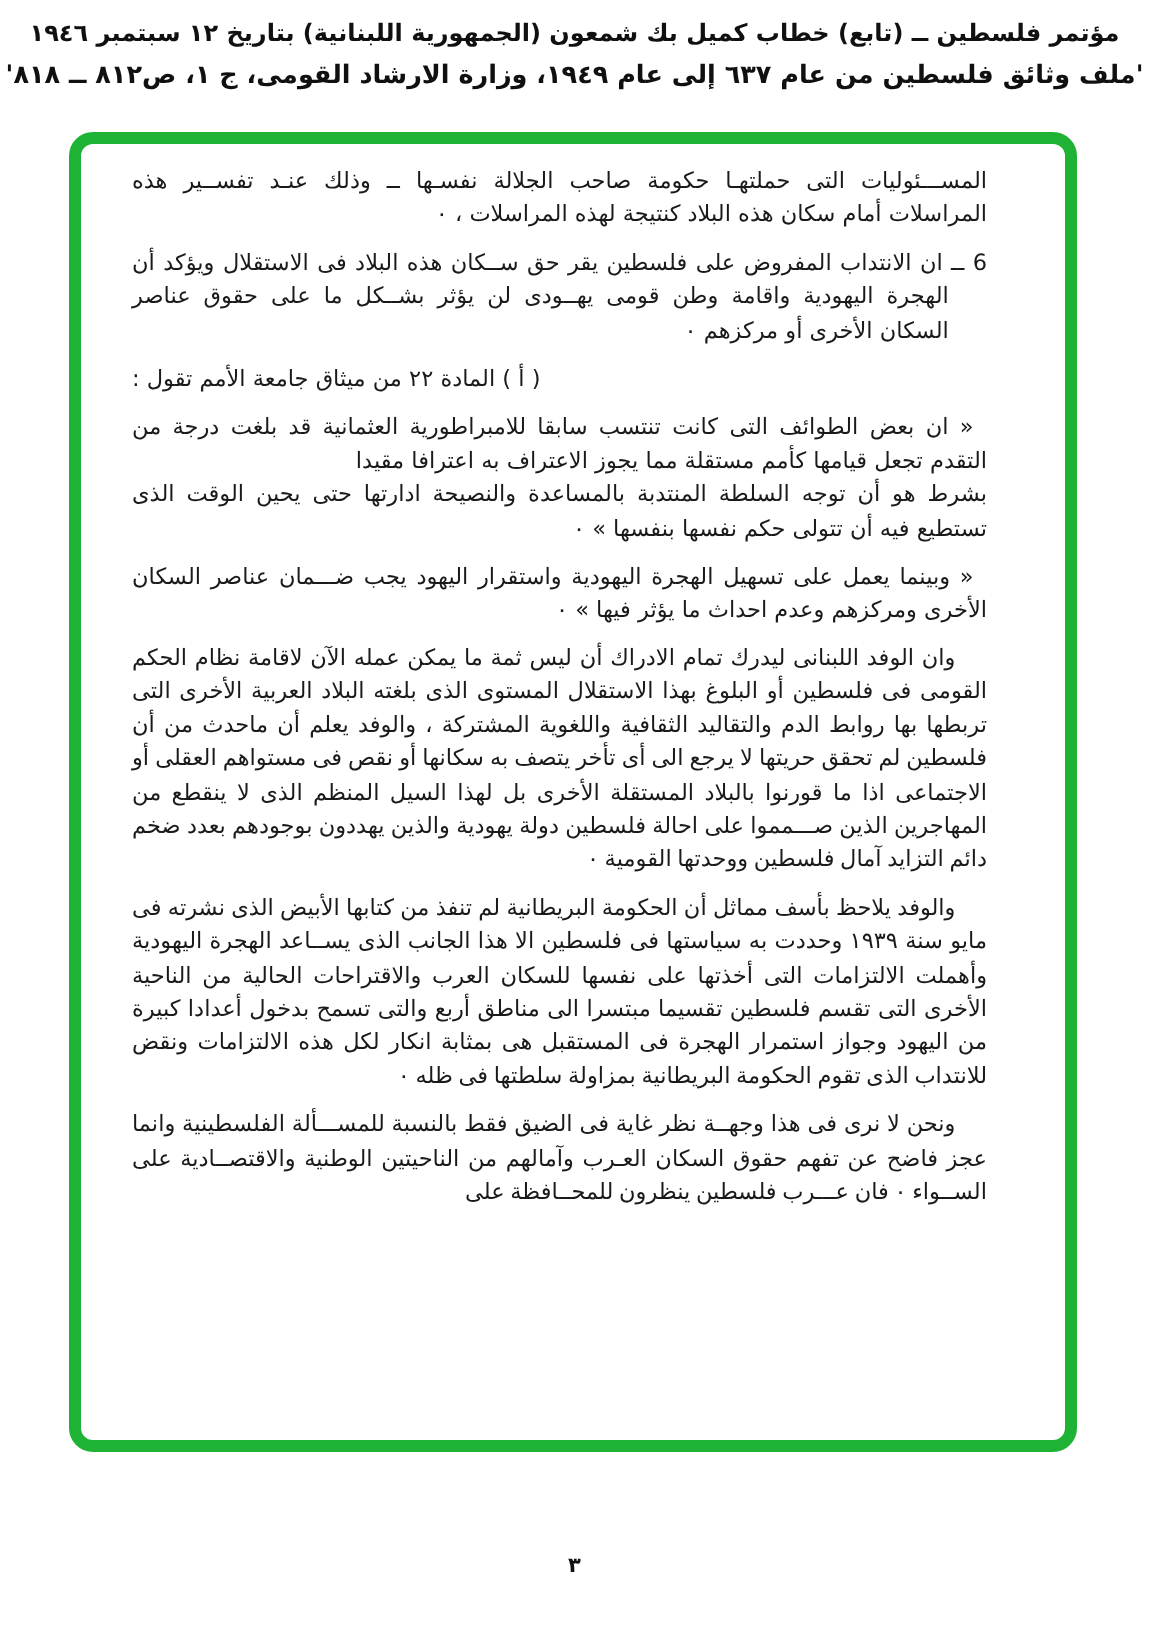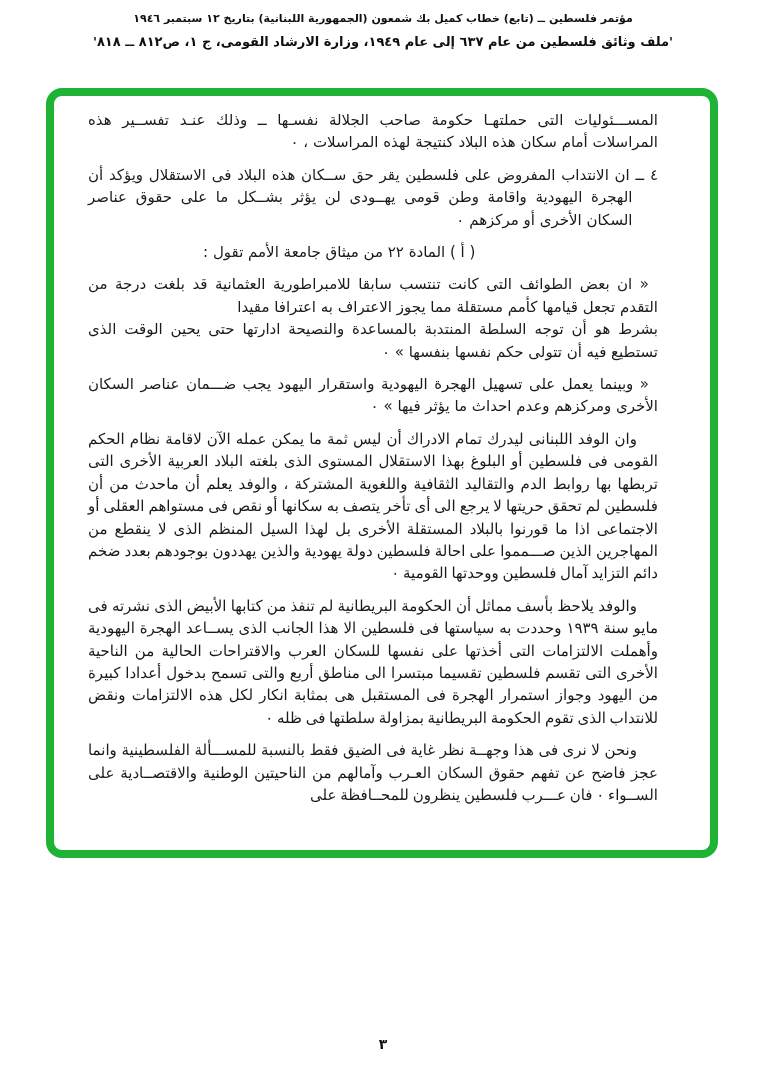--- a/index.html
+++ b/index.html
@@ -18,37 +18,37 @@
     overflow: hidden;
   }
   .header {
     position: absolute;
     top: 12px;
     left: 0;
     right: 0;
     text-align: center;
   }
   .header-line1 {
-    font-size: 11px;
+    font-size: 16px;
     font-weight: bold;
     letter-spacing: 0;
     color: #101010;
   }
   .header-line2 {
-    font-size: 13px;
+    font-size: 17px;
     font-weight: bold;
     margin-top: 9px;
     color: #101010;
   }
   .green-box {
     position: absolute;
     left: 46px;
     top: 88px;
     width: 672px;
-    height: 770px;
+    height: 880px;
     box-sizing: border-box;
     border: 8px solid #0f172a;
     border-radius: 16px;
     background: #ffffff;
     overflow: hidden;
   }
   .text-block {
     position: absolute;
     top: 13px;
     right: 52px;
@@ -61,21 +61,21 @@
   .text-block p {
     margin: 0 0 10px 0;
   }
   .p-cont { }
   .p-item {
     padding-right: 1.7em;
     text-indent: -1.7em;
   }
   .p-label {
     padding-right: 4.5em;
-    text-align: center;
+    text-align: left;
     margin-bottom: 12px;
   }
   .p-quote-open {
     text-indent: 0.6em;
     margin-bottom: 0 !important;
   }
   .p-quote {
     text-indent: 0.6em;
   }
   .p-quote-bold {
@@ -102,21 +102,21 @@
 <div class="page">
 
   <div class="header">
     <div class="header-line1">مؤتمر فلسطين ــ (تابع) خطاب كميل بك شمعون (الجمهورية اللبنانية) بتاريخ ١٢ سبتمبر ١٩٤٦</div>
     <div class="header-line2">'ملف وثائق فلسطين من عام ٦٣٧ إلى عام ١٩٤٩، وزارة الارشاد القومى، ج ١، ص٨١٢ ــ ٨١٨'</div>
   </div>
 
   <div class="green-box" style="border-color: rgb(31, 179, 53);">
     <div class="text-block" id="paragraphs">
         <p class="p-cont">المســـئوليات التى حملتهـا حكومة صاحب الجلالة نفسـها ــ وذلك عنـد تفســير هذه المراسلات أمام سكان هذه البلاد كنتيجة لهذه المراسلات ، ٠</p>
-        <p class="p-item">٤ ــ ان الانتداب المفروض على فلسطين يقر حق ســكان هذه البلاد فى الاستقلال ويؤكد أن الهجرة اليهودية واقامة وطن قومى يهــودى لن يؤثر بشــكل ما على حقوق عناصر السكان الأخرى أو مركزهم ٠</p>
+        <p class="p-item">6 ــ ان الانتداب المفروض على فلسطين يقر حق ســكان هذه البلاد فى الاستقلال ويؤكد أن الهجرة اليهودية واقامة وطن قومى يهــودى لن يؤثر بشــكل ما على حقوق عناصر السكان الأخرى أو مركزهم ٠</p>
         <p class="p-label">( أ ) المادة ٢٢ من ميثاق جامعة الأمم تقول :</p>
         <p class="p-quote-open">« ان بعض الطوائف التى كانت تنتسب سابقا للامبراطورية العثمانية قد بلغت درجة من التقدم تجعل قيامها كأمم مستقلة مما يجوز الاعتراف به اعترافا مقيدا</p>
         <p class="p-quote-bold">بشرط هو أن توجه السلطة المنتدبة بالمساعدة والنصيحة ادارتها حتى يحين الوقت الذى تستطيع فيه أن تتولى حكم نفسها بنفسها » ٠</p>
         <p class="p-quote">« وبينما يعمل على تسهيل الهجرة اليهودية واستقرار اليهود يجب ضـــمان عناصر السكان الأخرى ومركزهم وعدم احداث ما يؤثر فيها » ٠</p>
         <p class="p-body">وان الوفد اللبنانى ليدرك تمام الادراك أن ليس ثمة ما يمكن عمله الآن لاقامة نظام الحكم القومى فى فلسطين أو البلوغ بهذا الاستقلال المستوى الذى بلغته البلاد العربية الأخرى التى تربطها بها روابط الدم والتقاليد الثقافية واللغوية المشتركة ، والوفد يعلم أن ماحدث من أن فلسطين لم تحقق حريتها لا يرجع الى أى تأخر يتصف به سكانها أو نقص فى مستواهم العقلى أو الاجتماعى اذا ما قورنوا بالبلاد المستقلة الأخرى بل لهذا السيل المنظم الذى لا ينقطع من المهاجرين الذين صـــمموا على احالة فلسطين دولة يهودية والذين يهددون بوجودهم بعدد ضخم دائم التزايد آمال فلسطين ووحدتها القومية ٠</p>
         <p class="p-body">والوفد يلاحظ بأسف مماثل أن الحكومة البريطانية لم تنفذ من كتابها الأبيض الذى نشرته فى مايو سنة ١٩٣٩ وحددت به سياستها فى فلسطين الا هذا الجانب الذى يســاعد الهجرة اليهودية وأهملت الالتزامات التى أخذتها على نفسها للسكان العرب والاقتراحات الحالية من الناحية الأخرى التى تقسم فلسطين تقسيما مبتسرا الى مناطق أربع والتى تسمح بدخول أعدادا كبيرة من اليهود وجواز استمرار الهجرة فى المستقبل هى بمثابة انكار لكل هذه الالتزامات ونقض للانتداب الذى تقوم الحكومة البريطانية بمزاولة سلطتها فى ظله ٠</p>
         <p class="p-body">ونحن لا نرى فى هذا وجهــة نظر غاية فى الضيق فقط بالنسبة للمســـألة الفلسطينية وانما عجز فاضح عن تفهم حقوق السكان العـرب وآمالهم من الناحيتين الوطنية والاقتصــادية على الســواء ٠ فان عـــرب فلسطين ينظرون للمحــافظة على</p>
       </div>
   </div>
 

